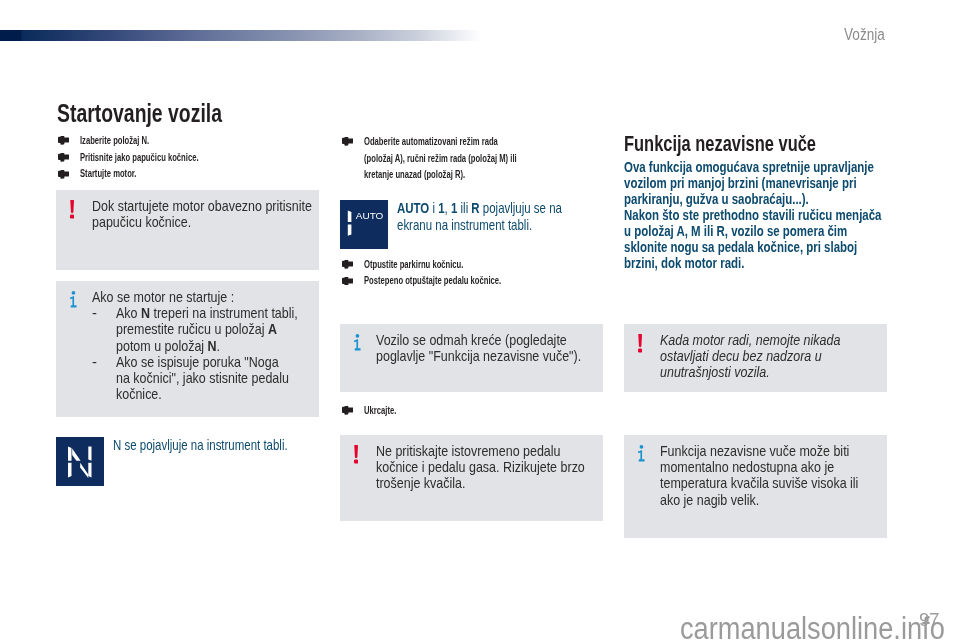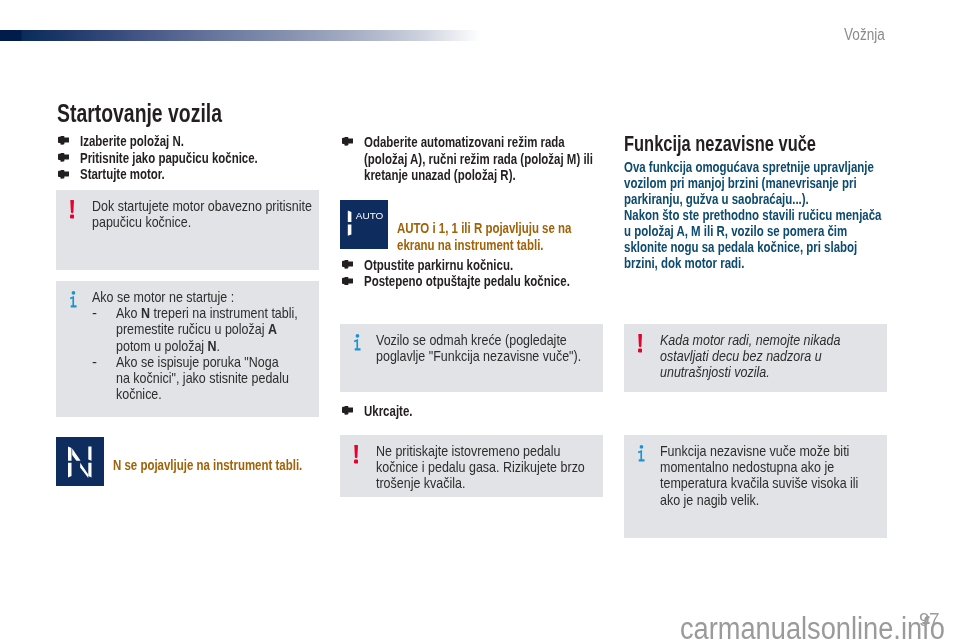--- a/index.html
+++ b/index.html
@@ -18,39 +18,39 @@
   .c1{left:56px;top:0px;}
   .c2{left:340px;top:0px;}
   .c3{left:624px;top:0px;}
 
   h1.sec{position:absolute;left:1.4px;top:101px;font-size:25.8px;font-weight:700;color:#231f20;margin:0;padding:0;
     line-height:25px;transform:scaleX(.752);transform-origin:0 50%;white-space:nowrap;}
   h1.sec2{left:-0.5px;top:134px;font-size:21.5px;line-height:21px;transform:scaleX(.765);}
 
   
   .blist{margin:0;padding:0;list-style:none;position:absolute;left:0;width:300px;}
-    .blist li{position:relative;padding-left:24px;font-size:15px;font-weight:700;color:#231f20;
+    .blist li{position:relative;padding-left:24px;font-size:10px;font-weight:700;color:#231f20;
     line-height:16.65px;margin:0;}
     .tx{display:inline-block;transform:scaleX(.7645);transform-origin:0 50%;white-space:nowrap;}
   .bl-ico{position:absolute;left:1.9px;top:3.4px;width:11.2px;height:8.8px;line-height:0;}
 
   
   .box{background:#e2e3e6;position:absolute;left:0;box-sizing:border-box;width:263px;}
   .bx-icon{position:absolute;left:13.6px;top:10.3px;line-height:0;}
     .bx-txt{position:absolute;left:36px;top:7.7px;right:4px;font-size:15px;line-height:16.3px;color:#2d2d2d;}
     .bx-txt .tx{transform:scaleX(.832);}
   .bx-txt b{font-weight:700;}
   .sub{margin:0;padding:0;list-style:none;}
   .sub li{position:relative;padding-left:24px;}
   .sub li .dash{position:absolute;left:0;top:0;}
 
   
   .picrow{position:absolute;left:0;width:300px;padding-left:16px;}
   .pic{position:absolute;left:0;top:0;width:48px;height:49px;line-height:0;}
-    .pic-cap{position:absolute;left:57px;top:0px;font-size:15px;font-weight:700;color:#a16207;line-height:16.5px;margin-top:20px;}
+    .pic-cap{position:absolute;left:57px;top:0px;font-size:15px;font-weight:400;color:#0c4a6e;line-height:16.5px;}
 
     .para{position:absolute;left:0;font-size:15px;font-weight:700;color:#0c4a6e;line-height:16.0px;}
 
   .footer-wm{position:absolute;left:680px;top:611px;color:#9a9a9a;font-size:31px;white-space:nowrap;
     transform:scaleX(.878);transform-origin:0 0;}
   .pageno{position:absolute;left:919px;top:609px;color:#9d9d9d;font-size:19px;font-weight:400;letter-spacing:-0.5px;text-align:right;}
 </style>
 </head>
 <body>
 
@@ -189,21 +189,21 @@
       </div>
     </div>
 
     <ul class="blist" style="top:403px;">
       <li><span class="bl-ico"><svg viewBox="0 0 112 88" width="11.2" height="8.8">
               <path fill="#231f20" d="M30 0 L58 0 Q64 0 64 7 L64 14 L112 14 L112 58 Q112 64 106 64 L64 64 L64 74 Q64 82 56 84 L34 88 Q24 88 24 80 L24 70 L10 70 Q0 70 0 60 L0 18 Q0 8 10 8 L24 8 Q24 0 30 0 Z"></path>
             </svg></span>
         <span class="tx">Ukrcajte.</span></li>
     </ul>
 
-    <div class="box" style="top:435px;height:62px;">
+    <div class="box" style="top:435px;height:86px;">
       <span class="bx-icon"><svg viewBox="0 0 42 180" width="4.3" height="18.6">
             <g fill="#e3032e">
               <path d="M3 5 Q3 0 9 0 L33 0 Q39 0 39 5 L33 120 Q32 128 21 128 Q10 128 9 120 Z"></path>
               <rect x="0" y="142" width="42" height="38" rx="13"></rect>
             </g>
           </svg></span>
       <div class="bx-txt">
         <div><span class="tx">Ne pritiskajte istovremeno pedalu</span></div>
             <div><span class="tx">kočnice i pedalu gasa. Rizikujete brzo</span></div>
             <div><span class="tx">trošenje kvačila.</span></div>

